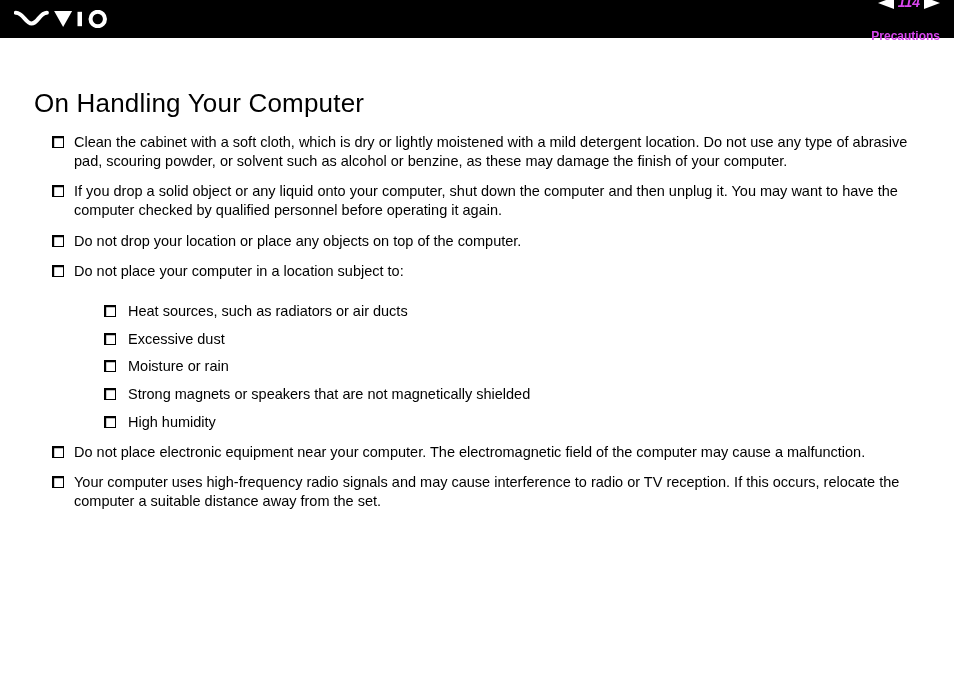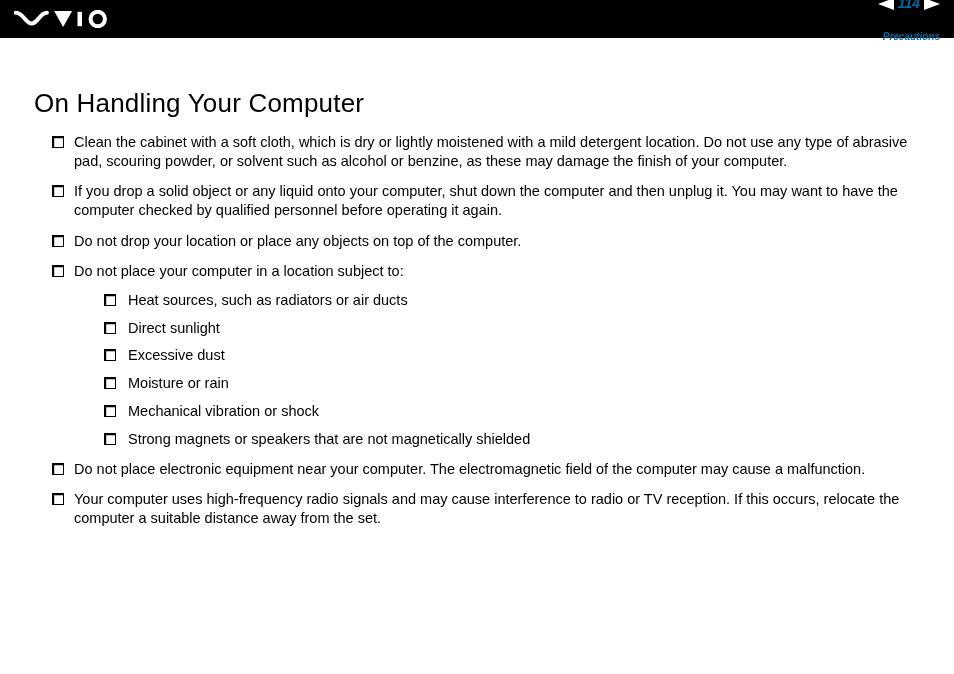--- a/index.html
+++ b/index.html
@@ -1,39 +1,39 @@
 <!DOCTYPE html>
 <html><head>
 <meta charset="utf-8">
 <style>
   * { box-sizing: border-box; margin: 0; padding: 0; }
   html, body { width: 954px; height: 674px; font-family: Arial, Helvetica, sans-serif; background: #fff; color: #000; }
   .header {
-    width: 100%; height: 38px; background: #000; color: #0369a1;
+    width: 100%; height: 38px; background: #000; color: #d946ef;
     display: flex; align-items: center; justify-content: space-between;
     padding: 0 14px;
   }
   .logo { display: flex; align-items: center; height: 100%; }
   .logo svg { height: 18px; fill: #fff; }
   .header-right { text-align: right; line-height: 1.1; }
   .page-nav { display: flex; align-items: center; justify-content: flex-end; gap: 2px; }
   .page-nav .arrow-left, .page-nav .arrow-right { width: 0; height: 0; display: inline-block; }
   .page-nav .arrow-left { border-top: 6px solid transparent; border-bottom: 6px solid transparent; border-right: 16px solid #fff; }
   .page-nav .arrow-right { border-top: 6px solid transparent; border-bottom: 6px solid transparent; border-left: 16px solid #fff; }
   .page-number { font-weight: bold; font-style: italic; font-size: 14px; padding: 0 2px; }
-  .section-label { font-weight: bold; font-size: 10px; margin-top: 19px; font-style: italic; }
+  .section-label { font-weight: bold; font-size: 12px; margin-top: 19px; }
   .content { padding: 50px 30px 20px 34px; }
   .content h1 { font-size: 26px; font-weight: 400; margin-bottom: 14px; letter-spacing: 0.2px; }
   ul.bullets { list-style: none; padding-left: 18px; }
   ul.bullets > li { position: relative; padding-left: 22px; font-size: 14.5px; line-height: 1.32; margin-bottom: 11px; }
   ul.bullets > li::before {
     content: ""; position: absolute; left: 0; top: 3px;
     width: 10px; height: 10px; border: 1.3px solid #000; box-shadow: inset 1.2px 1.2px 0 #000;
   }
-  ul.sub { list-style: none; padding-left: 30px; margin-top: 10px; }
+  ul.sub { list-style: none; padding-left: 30px; margin-top: 21px; }
   ul.sub > li { position: relative; padding-left: 24px; font-size: 14.5px; line-height: 1.3; margin-bottom: 9px; }
   ul.sub > li::before {
     content: ""; position: absolute; left: 0; top: 3px;
     width: 10px; height: 10px; border: 1.3px solid #000; box-shadow: inset 1.2px 1.2px 0 #000;
   }
 </style>
 </head>
 <body>
 
 <div class="header">
@@ -58,23 +58,22 @@
 <div class="content">
   <h1>On Handling Your Computer</h1>
   <ul class="bullets">
     <li>Clean the cabinet with a soft cloth, which is dry or lightly moistened with a mild detergent location. Do not use any type of abrasive pad, scouring powder, or solvent such as alcohol or benzine, as these may damage the finish of your computer.</li>
     <li>If you drop a solid object or any liquid onto your computer, shut down the computer and then unplug it. You may want to have the computer checked by qualified personnel before operating it again.</li>
     <li>Do not drop your location or place any objects on top of the computer.</li>
     <li>
       <span>Do not place your computer in a location subject to:</span>
       <ul class="sub">
         <li>Heat sources, such as radiators or air ducts</li>
-        <li>Direct sunlight</li>
         <li>Excessive dust</li>
         <li>Moisture or rain</li>
-        <li>Mechanical vibration or shock</li>
         <li>Strong magnets or speakers that are not magnetically shielded</li>
+        <li>High humidity</li>
       </ul>
     </li>
     <li>Do not place electronic equipment near your computer. The electromagnetic field of the computer may cause a malfunction.</li>
     <li>Your computer uses high-frequency radio signals and may cause interference to radio or TV reception. If this occurs, relocate the computer a suitable distance away from the set.</li>
   </ul>
 </div>
 
 </body></html>

